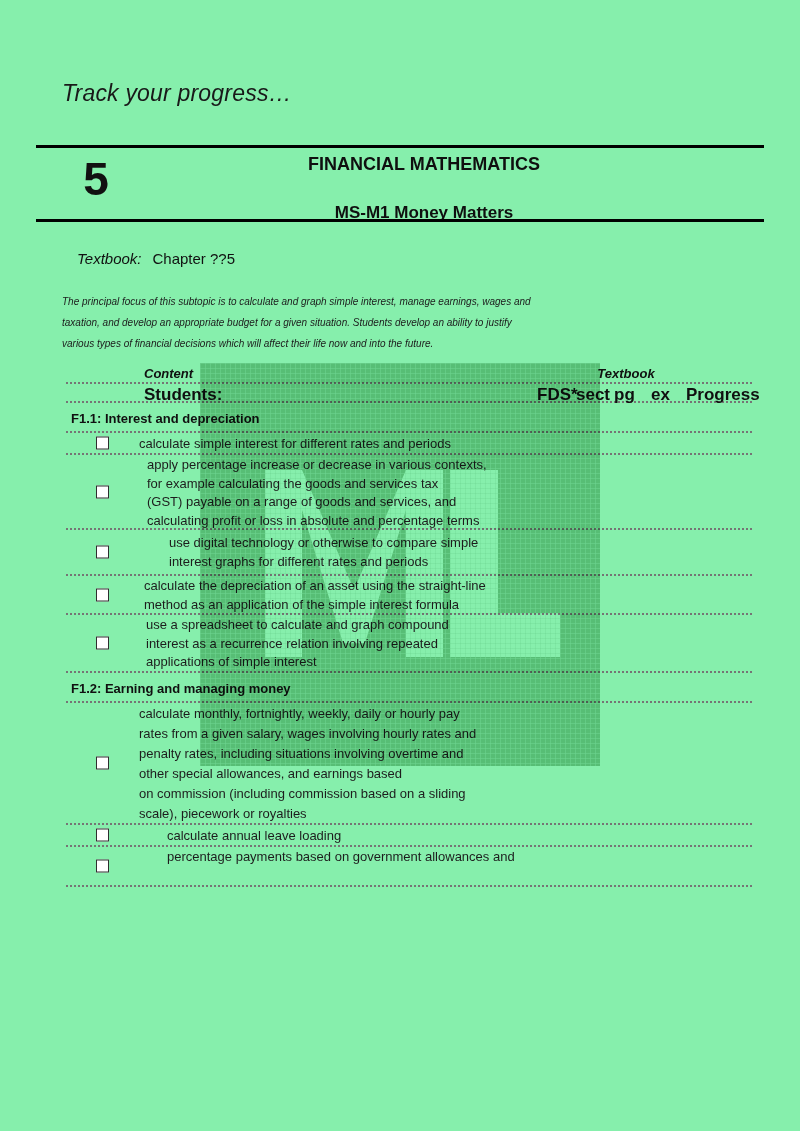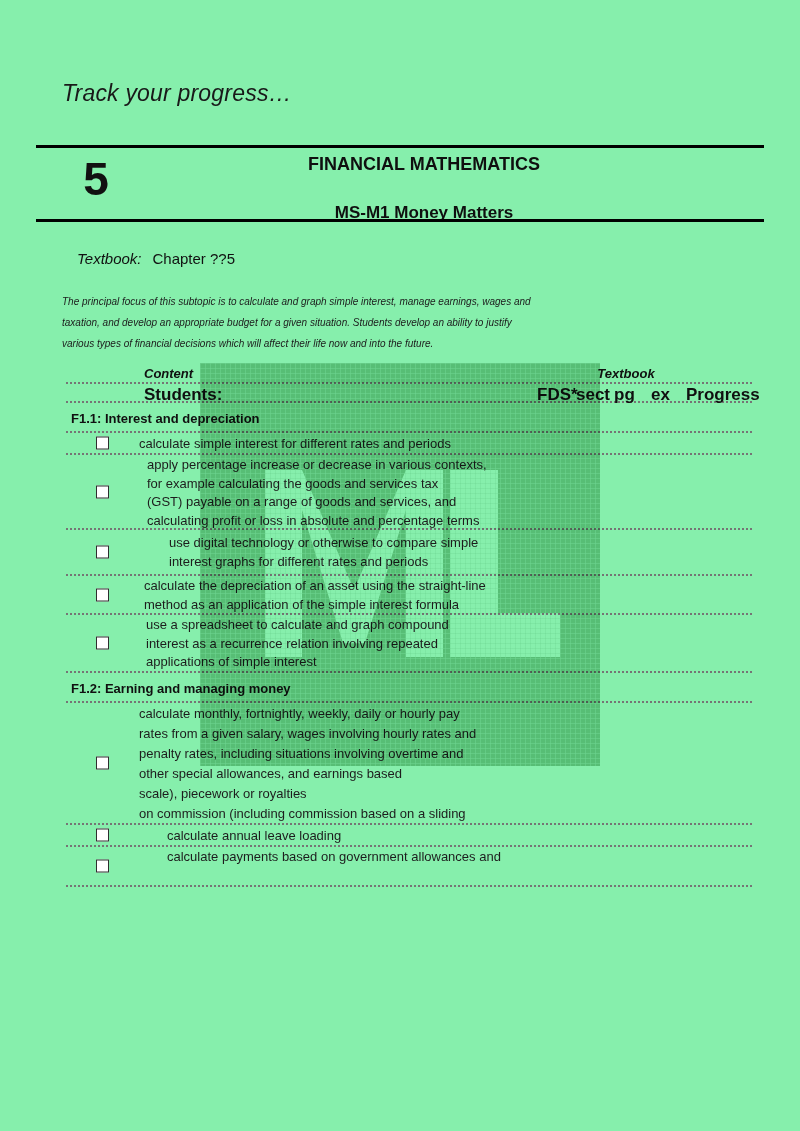--- a/index.html
+++ b/index.html
@@ -136,36 +136,36 @@
       <div class="sectitle">F1.2: Earning and managing money</div>
     </div>
 
     <div class="trow lh20" style="height:122px">
       <div class="cb"></div>
       <div style="padding-left:73px;padding-top:1px">
         <div class="line">calculate monthly, fortnightly, weekly, daily or hourly pay</div>
         <div class="line">rates from a given salary, wages involving hourly rates and</div>
         <div class="line">penalty rates, including situations involving overtime and</div>
         <div class="line">other special allowances, and earnings based</div>
+        <div class="line">on commission (including commission based on a sliding</div>
         <div class="line">scale), piecework or royalties</div>
-        <div class="line">on commission (including commission based on a sliding</div>
       </div>
     </div>
 
     <div class="trow" style="height:22px">
       <div class="cb"></div>
       <div style="padding-left:101px;padding-top:2px">
         <div class="line">calculate annual leave loading</div>
       </div>
     </div>
 
     <div class="trow" style="height:40px">
       <div class="cb"></div>
       <div style="padding-left:101px;padding-top:1px">
-        <div class="line">calculate payments based on government allowances and</div>
+        <div class="line">percentage payments based on government allowances and</div>
       </div>
     </div>
 
   </div>
 
   <div class="wm">
     <div class="bg"></div>
     <div class="letter m"></div>
     <div class="letter l"></div>
     <div class="grid2"></div>

